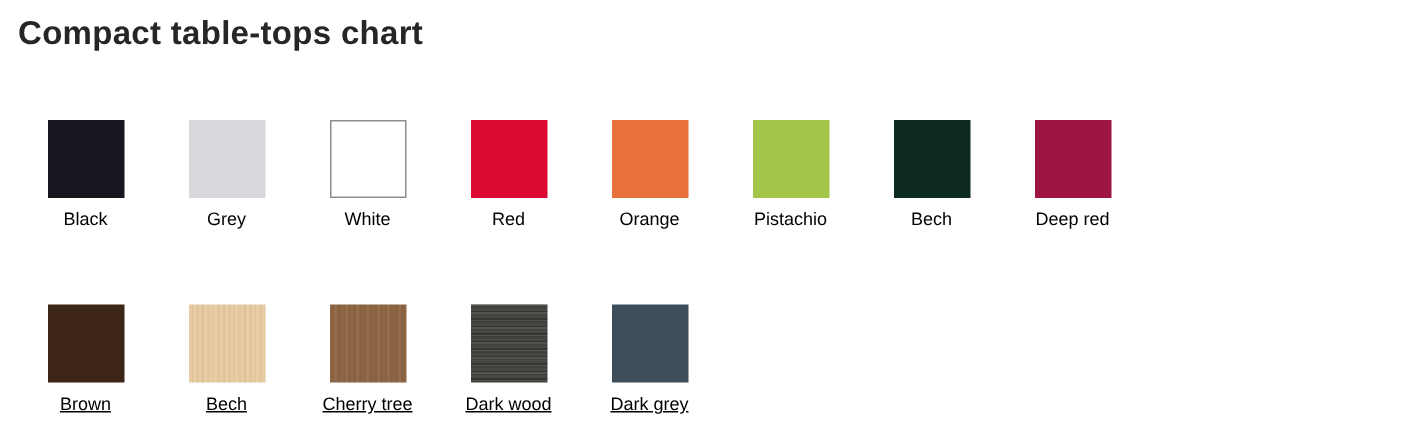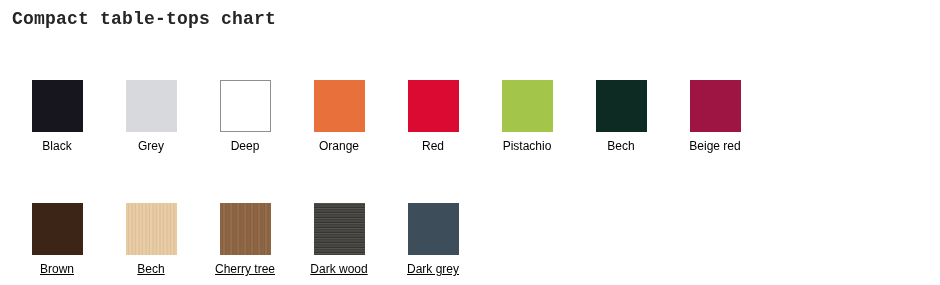--- a/index.html
+++ b/index.html
@@ -18,22 +18,22 @@
     position: relative;
     width: 940px;
     height: 285px;
     box-sizing: border-box;
   }
 
   #page-title {
     position: absolute;
     left: 12px;
     top: 9px;
-    font-family: Liberation Mono, monospace;
-    font-size: 18px;
+    font-family: Liberation Sans, sans-serif;
+    font-size: 22px;
     font-weight: bold;
     letter-spacing: 0.2px;
     color: #262626;
     white-space: nowrap;
   }
 
   .swatch-grid {
     position: absolute;
     left: 0;
     top: 80px;
@@ -93,41 +93,41 @@
         <div class="swatch-cell">
           <div class="swatch-box" style="background: rgb(23, 22, 30);"></div>
           <div class="swatch-label">Black</div>
         </div>
         <div class="swatch-cell">
           <div class="swatch-box" style="background: rgb(215, 217, 221);"></div>
           <div class="swatch-label">Grey</div>
         </div>
         <div class="swatch-cell">
           <div class="swatch-box bordered" style="background: rgb(255, 255, 255);"></div>
-          <div class="swatch-label">Deep</div>
+          <div class="swatch-label">White</div>
+        </div>
+        <div class="swatch-cell">
+          <div class="swatch-box" style="background: rgb(218, 10, 51);"></div>
+          <div class="swatch-label">Red</div>
         </div>
         <div class="swatch-cell">
           <div class="swatch-box" style="background: rgb(232, 112, 58);"></div>
           <div class="swatch-label">Orange</div>
-        </div>
-        <div class="swatch-cell">
-          <div class="swatch-box" style="background: rgb(218, 10, 51);"></div>
-          <div class="swatch-label">Red</div>
         </div>
         <div class="swatch-cell">
           <div class="swatch-box" style="background: rgb(163, 197, 74);"></div>
           <div class="swatch-label">Pistachio</div>
         </div>
         <div class="swatch-cell">
           <div class="swatch-box" style="background: rgb(13, 43, 34);"></div>
           <div class="swatch-label">Bech</div>
         </div>
         <div class="swatch-cell">
           <div class="swatch-box" style="background: rgb(158, 21, 67);"></div>
-          <div class="swatch-label">Beige red</div>
+          <div class="swatch-label">Deep red</div>
         </div>
       </div>
     <div class="swatch-row row-2">
         <div class="swatch-cell">
           <div class="swatch-box" style="background: rgb(60, 37, 22);"></div>
           <div class="swatch-label">Brown</div>
         </div>
         <div class="swatch-cell">
           <div class="swatch-box" style="background: repeating-linear-gradient(90deg, rgba(0, 0, 0, 0) 0px, rgba(0, 0, 0, 0) 2px, rgba(0, 0, 0, 0.055) 2px, rgba(0, 0, 0, 0.055) 3px, rgba(255, 255, 255, 0.05) 3px, rgba(255, 255, 255, 0.05) 5px, rgba(0, 0, 0, 0.03) 5px, rgba(0, 0, 0, 0.03) 7px), rgb(232, 203, 162);"></div>
           <div class="swatch-label">Bech</div>

